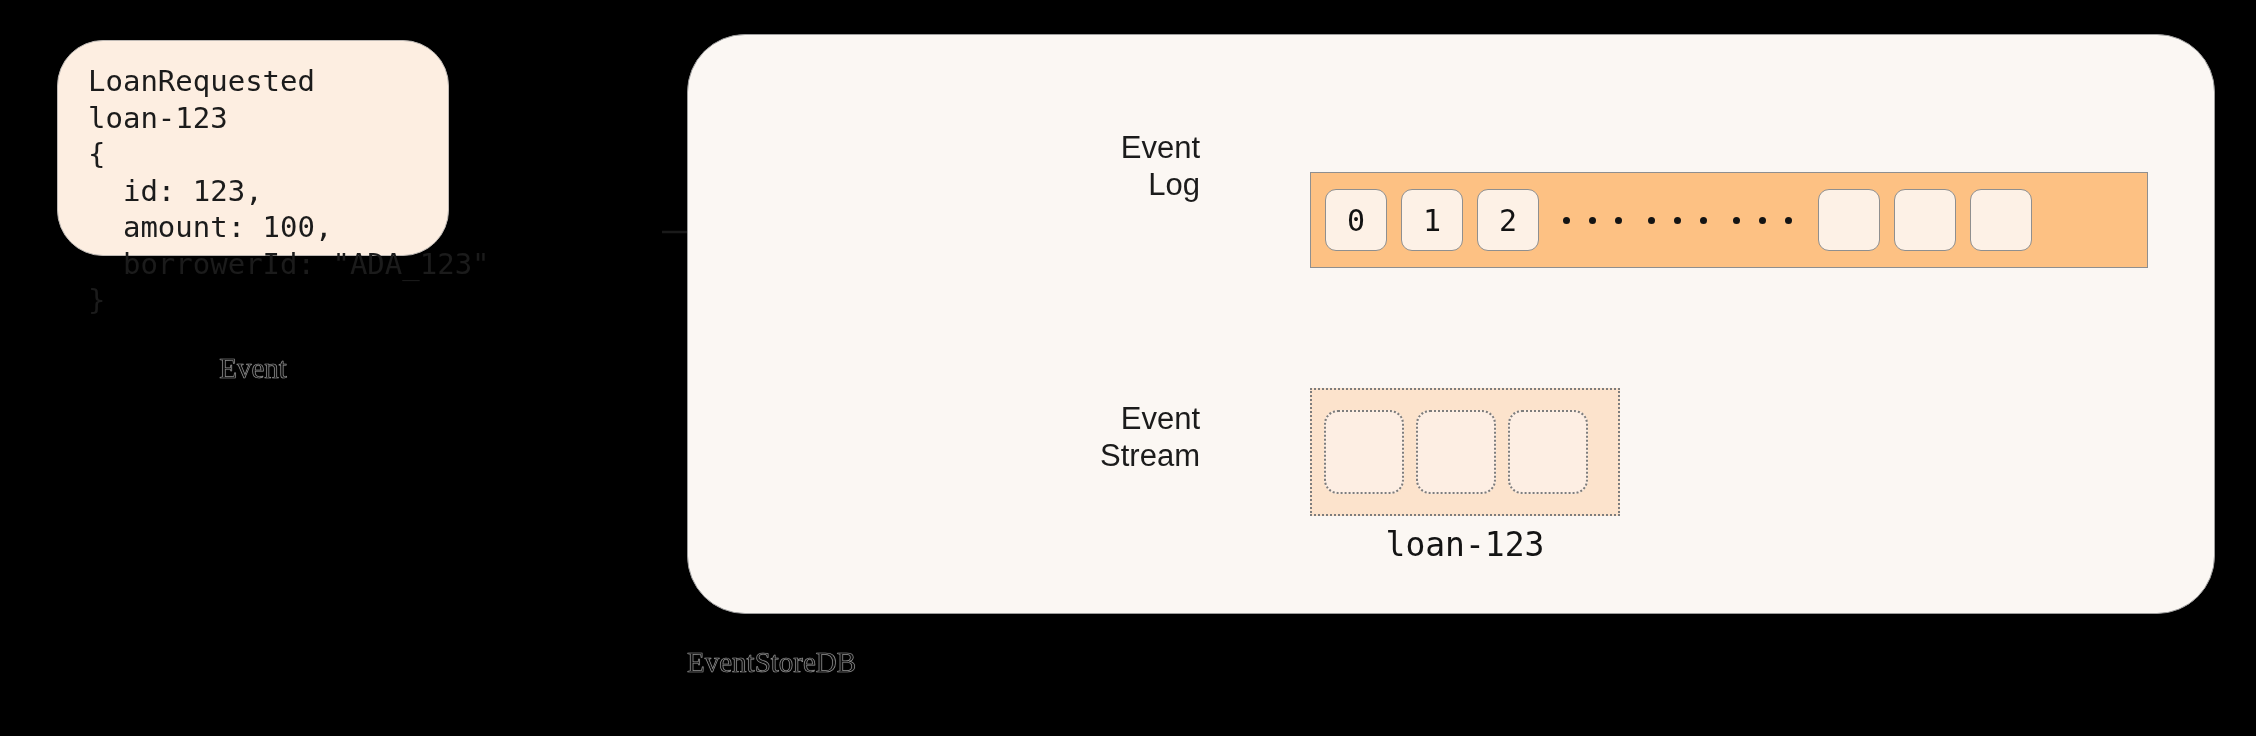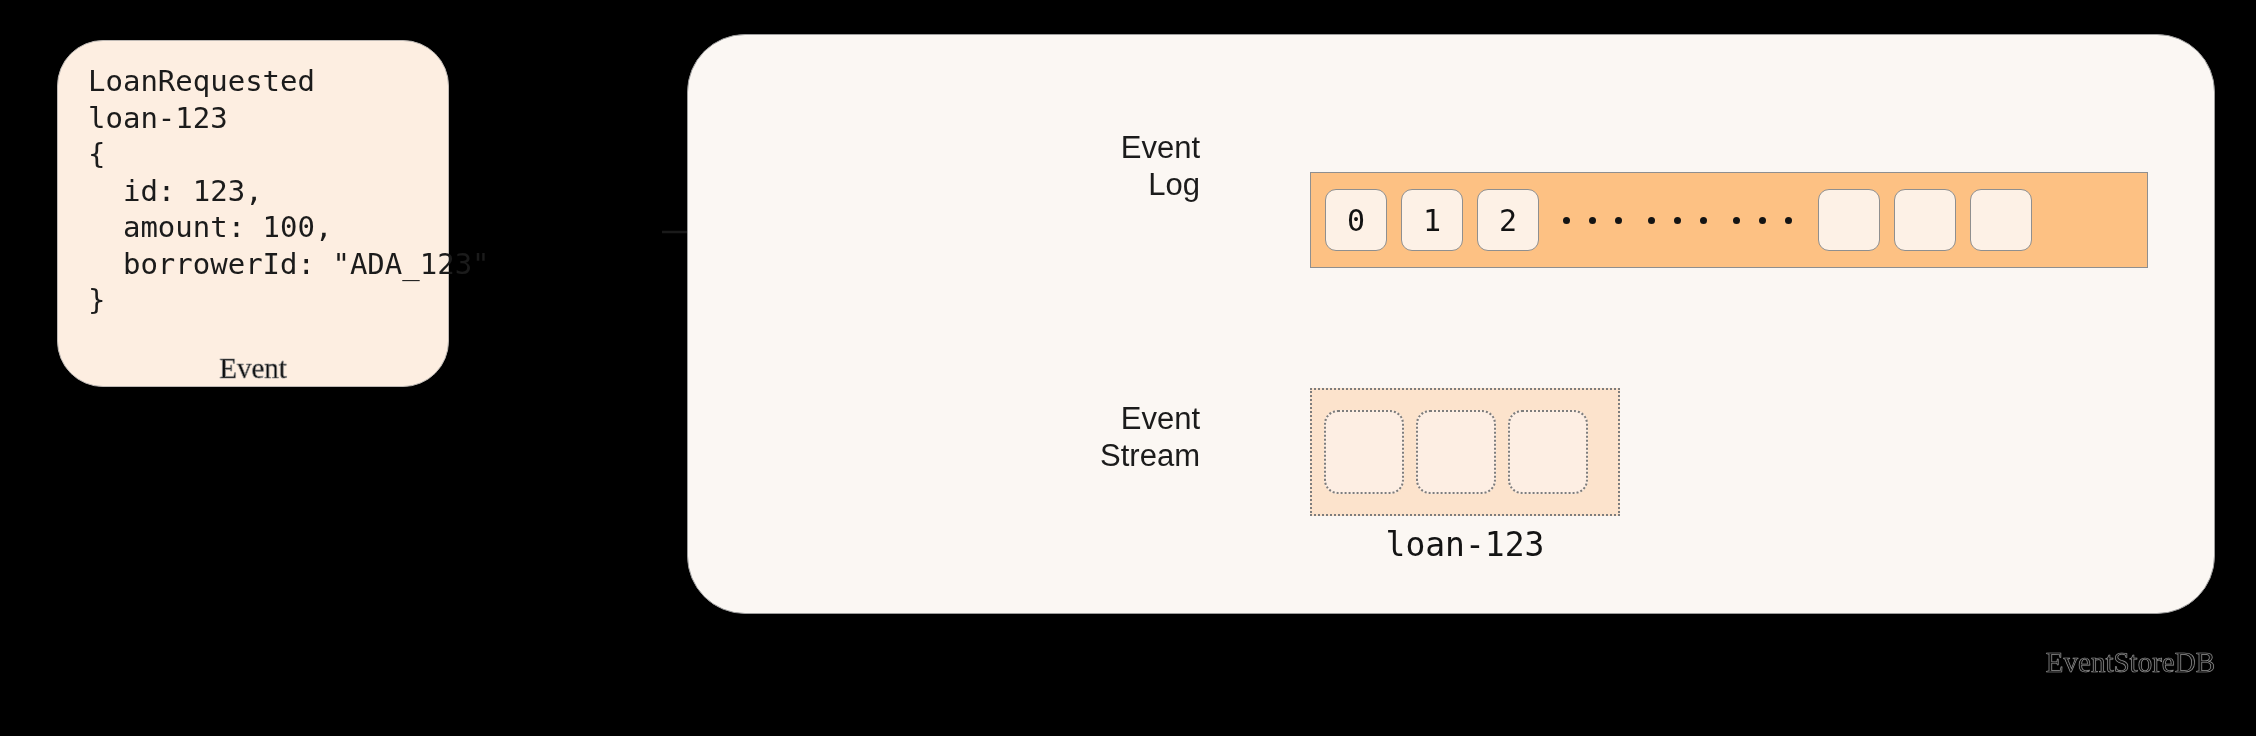--- a/index.html
+++ b/index.html
@@ -17,21 +17,21 @@
     background: #000000;
     overflow: hidden;
   }
 
   
   .event-card {
     position: absolute;
     left: 57px;
     top: 40px;
     width: 392px;
-    height: 347px;
+    height: 216px;
     background: #fdeee1;
     border: 1.6px solid #bdb8b4;
     border-radius: 46px;
     box-sizing: border-box;
   }
   .event-card-body {
     position: absolute;
     left: 30px;
     top: 22px;
     font-family: "DejaVu Sans Mono", "Liberation Mono", monospace;
@@ -60,21 +60,21 @@
   }
   #append-caption {
     left: 748px;
     top: 172px;
     font-size: 29px;
   }
   #db-caption {
     left: 687px;
     top: 646px;
     width: 1528px;
-    text-align: right;
+    text-align: left;
     font-size: 29px;
   }
 
   
   #arrow-layer {
     position: absolute;
     left: 0;
     top: 0;
     width: 2256px;
     height: 736px;

